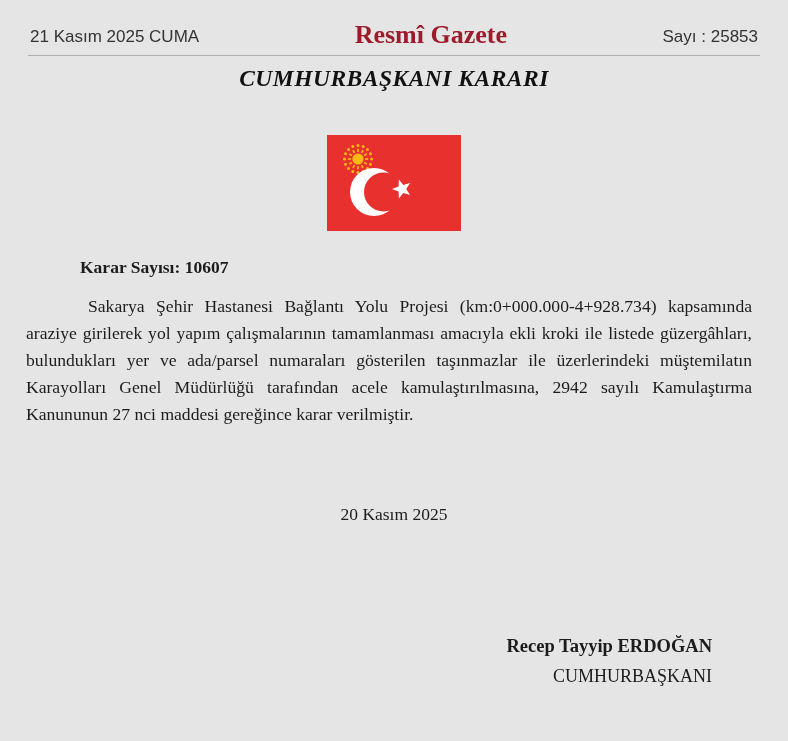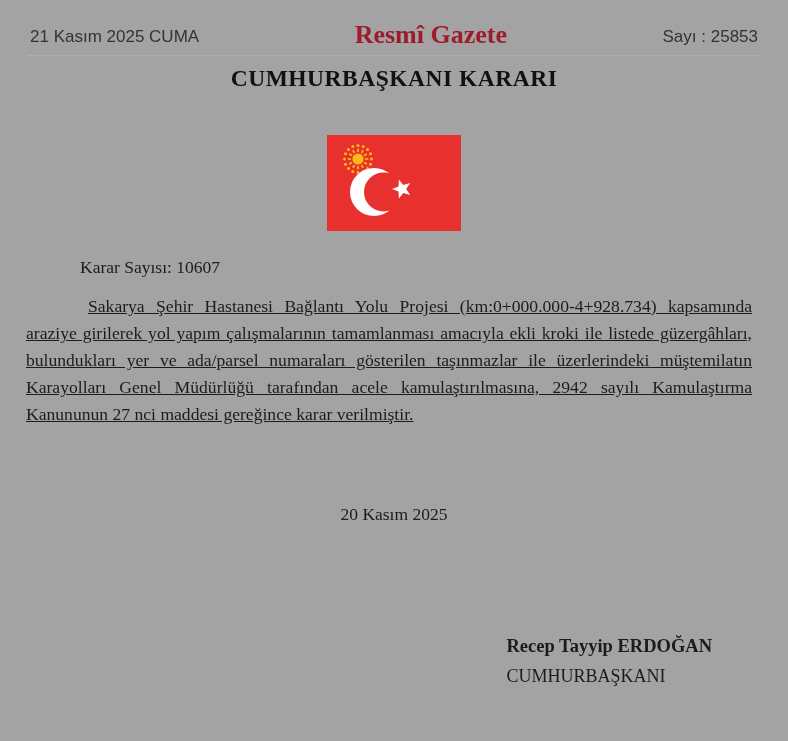--- a/index.html
+++ b/index.html
@@ -1,21 +1,21 @@
 <!DOCTYPE html>
 <html><head>
 <meta charset="utf-8">
 <style>
   html, body { margin: 0; padding: 0; background: #ffffff; }
   * { box-sizing: border-box; }
   .page {
     position: relative;
     width: 788px;
     height: 741px;
-    background: #a3a3a3;
+    background: #e5e5e5;
     overflow: hidden;
     font-family: "Liberation Serif", serif;
     color: #1c1c1c;
   }
   
   .masthead {
     display: flex;
     align-items: center;
     justify-content: space-between;
     padding: 20px 30px 0 30px;
@@ -40,48 +40,48 @@
     border-top: 1px solid #aeaeae;
     margin: 1px 28px 0 28px;
   }
   .doc-heading {
     margin-top: 9px;
     text-align: center;
     font-size: 23.5px;
     font-weight: bold;
     letter-spacing: 0.5px;
     color: #111111;
+    font-style: italic;
   }
   .flag-wrap {
     margin-top: 43px;
     display: flex;
     justify-content: center;
   }
   .decision-no {
     margin: 26px 0 0 80px;
     font-size: 17.5px;
-    font-weight: normal;
+    font-weight: bold;
   }
   .body-par {
     margin: 15px 36px 0 26px;
     font-size: 17.6px;
     line-height: 27px;
     text-align: justify;
     text-indent: 62px;
-    text-decoration: underline;
   }
   .doc-date {
     margin-top: 76px;
     text-align: center;
     font-size: 17.5px;
   }
   .sig-block {
     width: fit-content;
     margin: 106px 76px 0 auto;
-    text-align: left;
+    text-align: right;
   }
   .sig-name {
     font-size: 18.5px;
     font-weight: bold;
     line-height: 30px;
   }
   .sig-title {
     font-size: 18px;
     line-height: 30px;
   }

